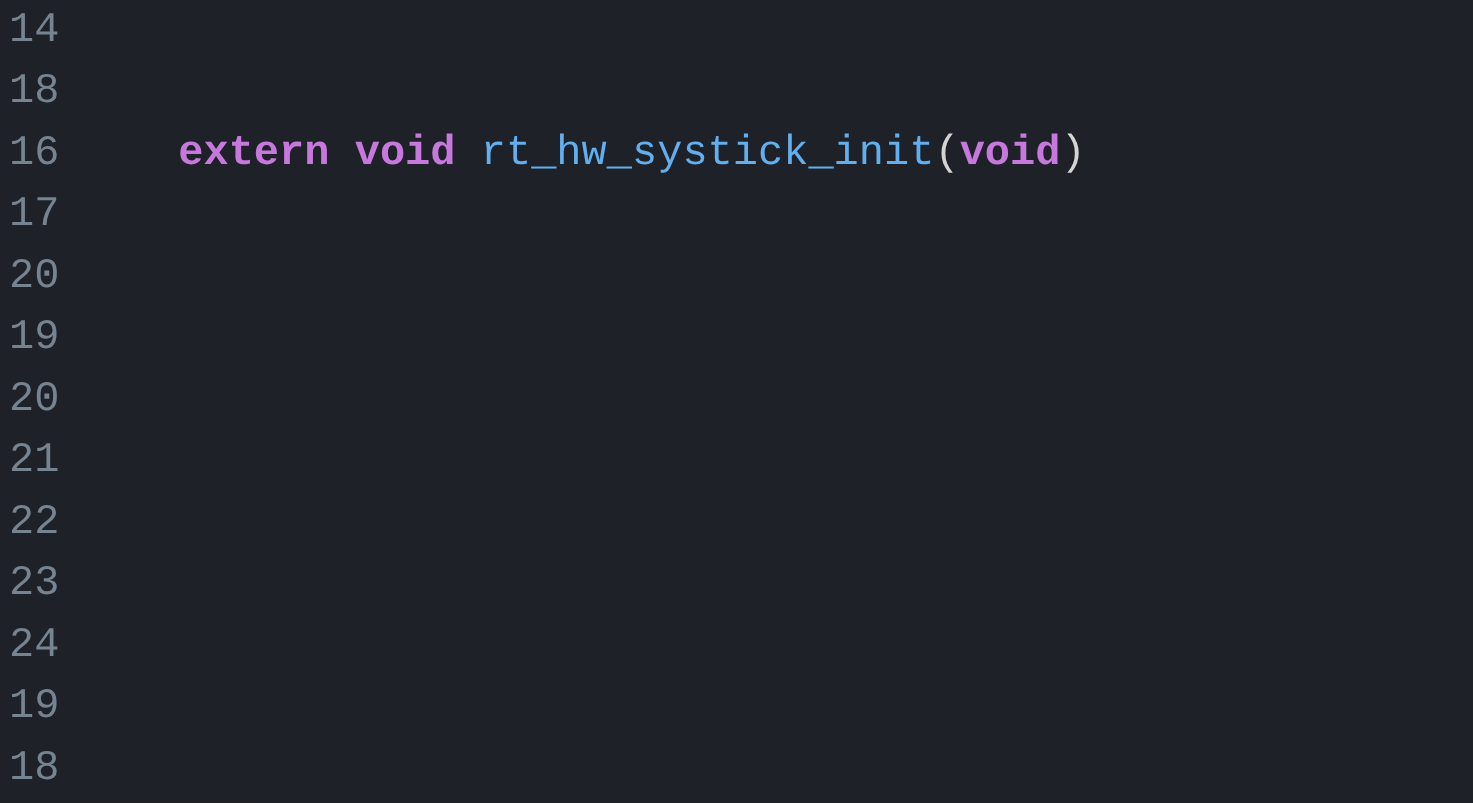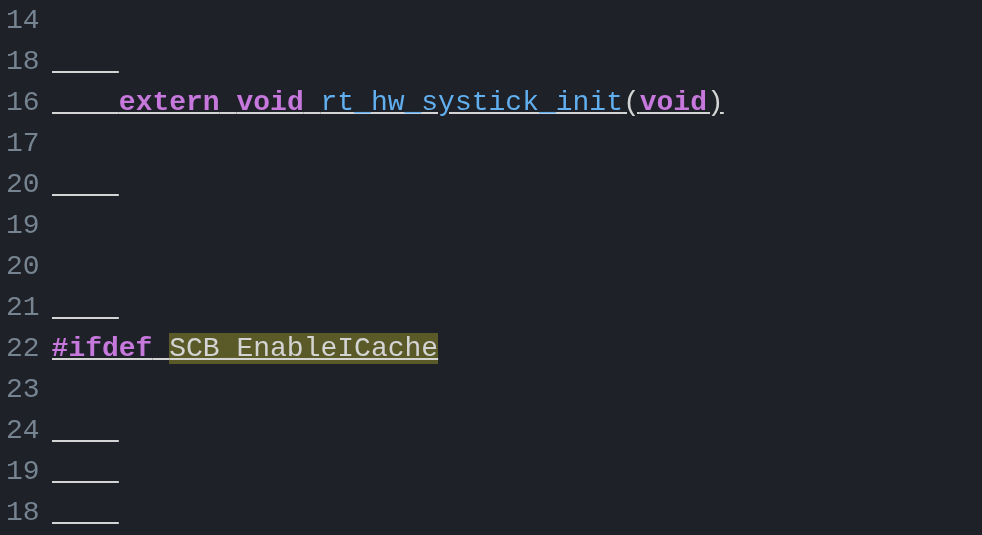--- a/index.html
+++ b/index.html
@@ -25,21 +25,20 @@
       line-height: 41px;
     }
     .gutter-line {
       height: 41px;
     }
     .code-area {
       flex: 1;
       line-height: 41px;
       white-space: pre;
       overflow: hidden;
-      text-decoration: underline;
     }
     .code-line {
       height: 41px;
       position: relative;
     }
     .kw-extern { color: #c678dd; font-weight: bold; }
     .kw-void { color: #c678dd; font-weight: bold; }
     .kw-char { color: #c678dd; font-weight: bold; }
     .kw-preproc { color: #c678dd; font-weight: bold; }
     .fn-name { color: #61afef; }
@@ -65,21 +64,20 @@
     <div class="gutter-line">22</div>
     <div class="gutter-line">23</div>
     <div class="gutter-line">24</div>
     <div class="gutter-line">19</div>
     <div class="gutter-line">18</div>
   </div>
 
   <div class="code-area">
     <div class="code-line"><span>    </span><span class="kw-extern">extern</span> <span class="kw-void">void</span> <span class="fn-name">rt_hw_systick_init</span><span class="punct">(</span><span class="kw-void">void</span><span class="punct">)</span></div>
     <div class="code-line"></div>
-    <div class="code-line"><span class="kw-preproc">#ifdef</span><span> </span><span class="highlight-bg">SCB_EnableICache</span></div>
     
     
     
     
     
     
     
     
     
   </div>

